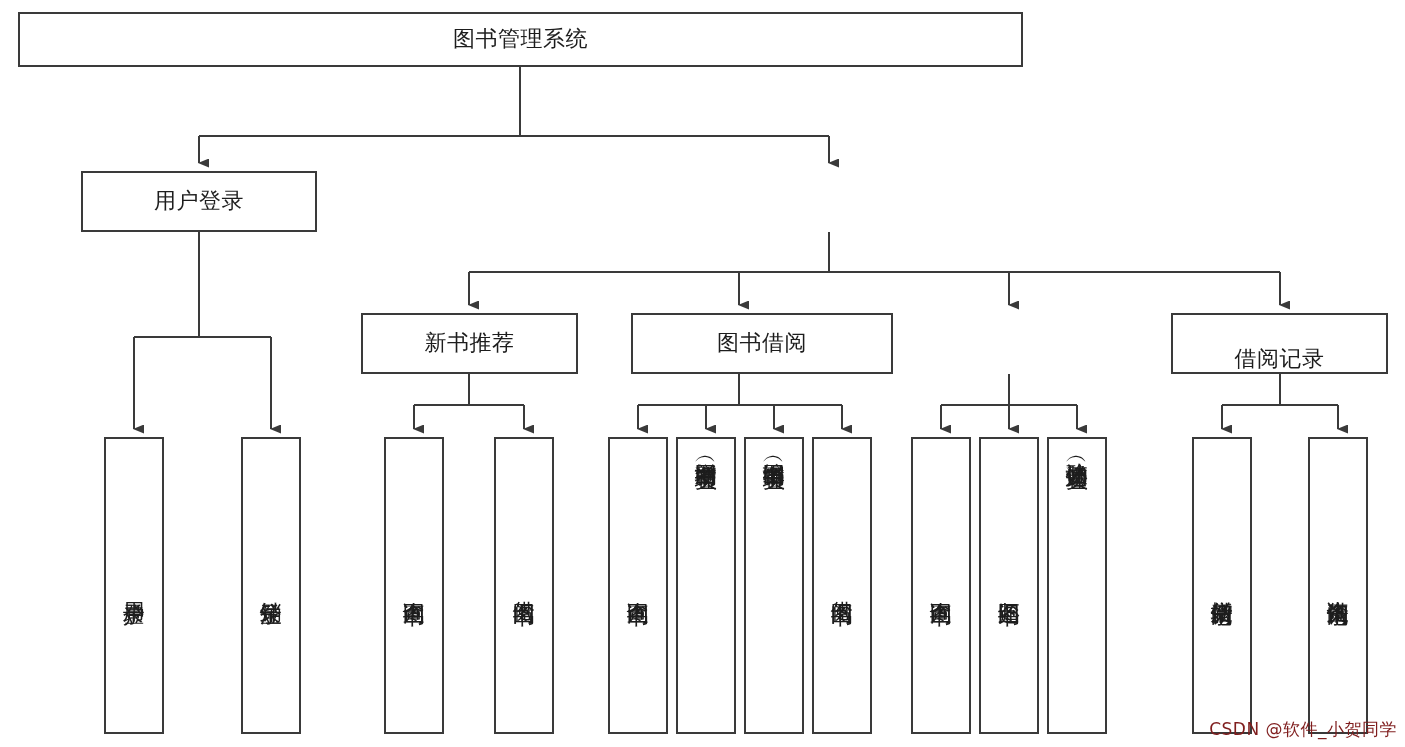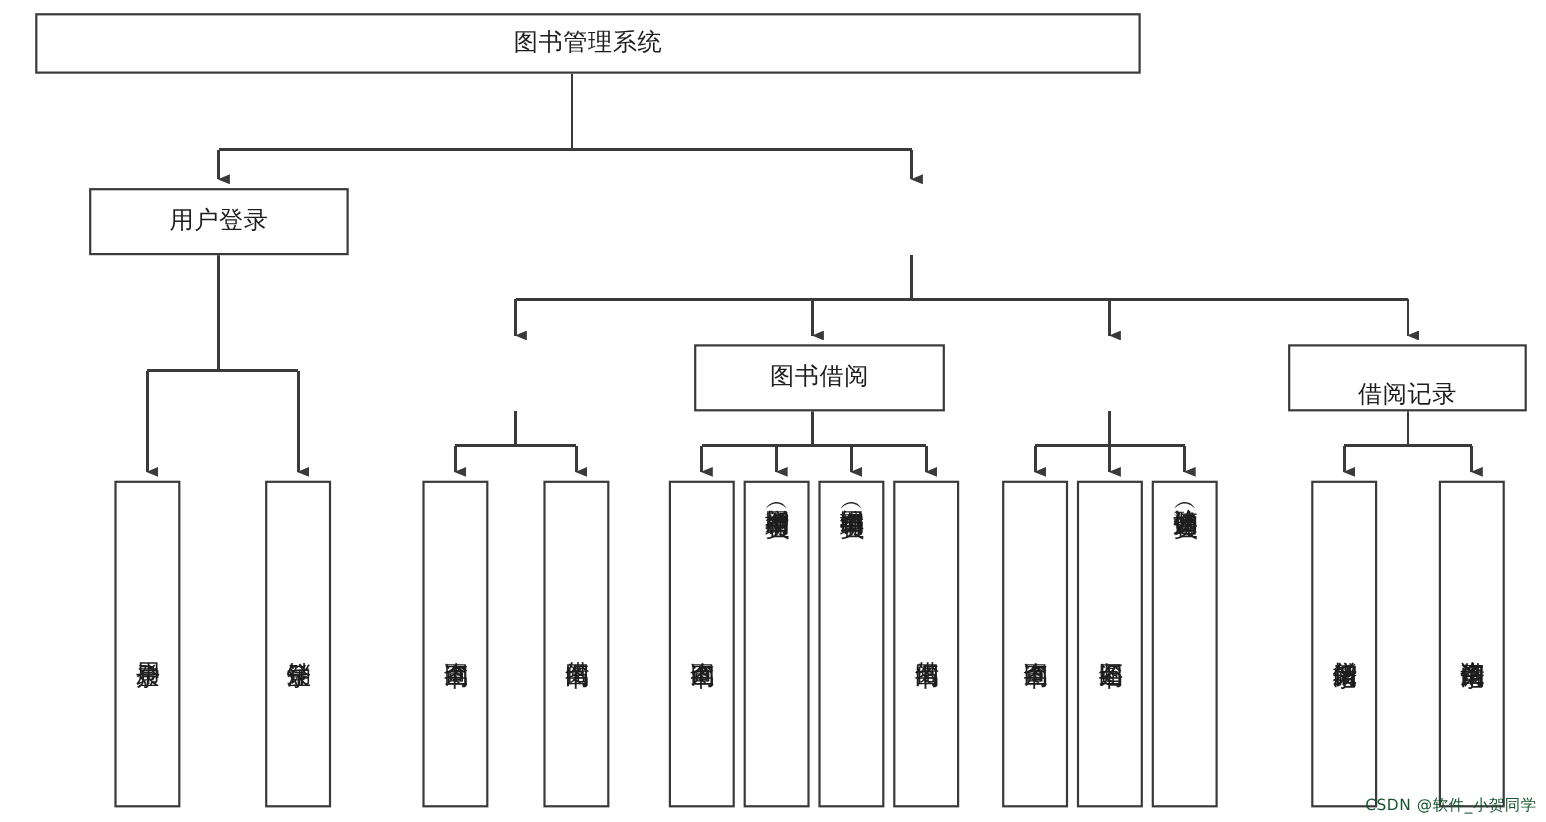--- a/index.html
+++ b/index.html
@@ -58,22 +58,22 @@
     padding-top: 6px;
   }
   .leaf-box.v-center {
     align-items: center;
     padding-top: 0;
   }
   #watermark {
     position: absolute;
     right: 8px;
     bottom: 6px;
-    font-size: 14px;
-    color: #14532d;
+    font-size: 17px;
+    color: #7f1d1d;
     white-space: nowrap;
     letter-spacing: 0.5px;
   }
 </style>
 </head>
 <body>
 
 <div id="stage">
 
   <svg id="tree-svg" viewBox="0 0 1405 747" xmlns="http://www.w3.org/2000/svg">
@@ -124,31 +124,34 @@
       <path d="M 1009,405 L 1009,429" marker-end="url(#arrowhead)"></path>
       <path d="M 1077,405 L 1077,429" marker-end="url(#arrowhead)"></path>
 
       <path d="M 1280,374 L 1280,405"></path>
       <path d="M 1222,405 L 1338,405"></path>
       <path d="M 1222,405 L 1222,429" marker-end="url(#arrowhead)"></path>
       <path d="M 1338,405 L 1338,429" marker-end="url(#arrowhead)"></path>
     </g>
   </svg>
 
-  <div class="node-box" style="left:32px; top:12px; width:1005px; height:55px;">
+  <div class="node-box" style="left:18px; top:12px; width:1005px; height:55px;">
     <span class="node-label-h">图书管理系统</span>
   </div>
 
   <div class="node-box" style="left:81px; top:171px; width:236px; height:61px;">
     <span class="node-label-h">用户登录</span>
   </div>
 
 
-
-  <div class="node-box" style="left:631px; top:313px; width:228px; height:61px;">
+  <div class="node-box" style="left:361px; top:313px; width:217px; height:61px;">
+    <span class="node-label-h">新书推荐</span>
+  </div>
+
+  <div class="node-box" style="left:631px; top:313px; width:262px; height:61px;">
     <span class="node-label-h">图书借阅</span>
   </div>
 
 
   <div class="node-box" style="left:1171px; top:313px; width:217px; height:61px;align-items:flex-end;">
     <span class="node-label-h">借阅记录</span>
   </div>
 
   <div class="node-box leaf-box v-center" style="left:104px; top:437px; width:60px; height:297px;">
     <span class="node-label-v">用户登录</span>

